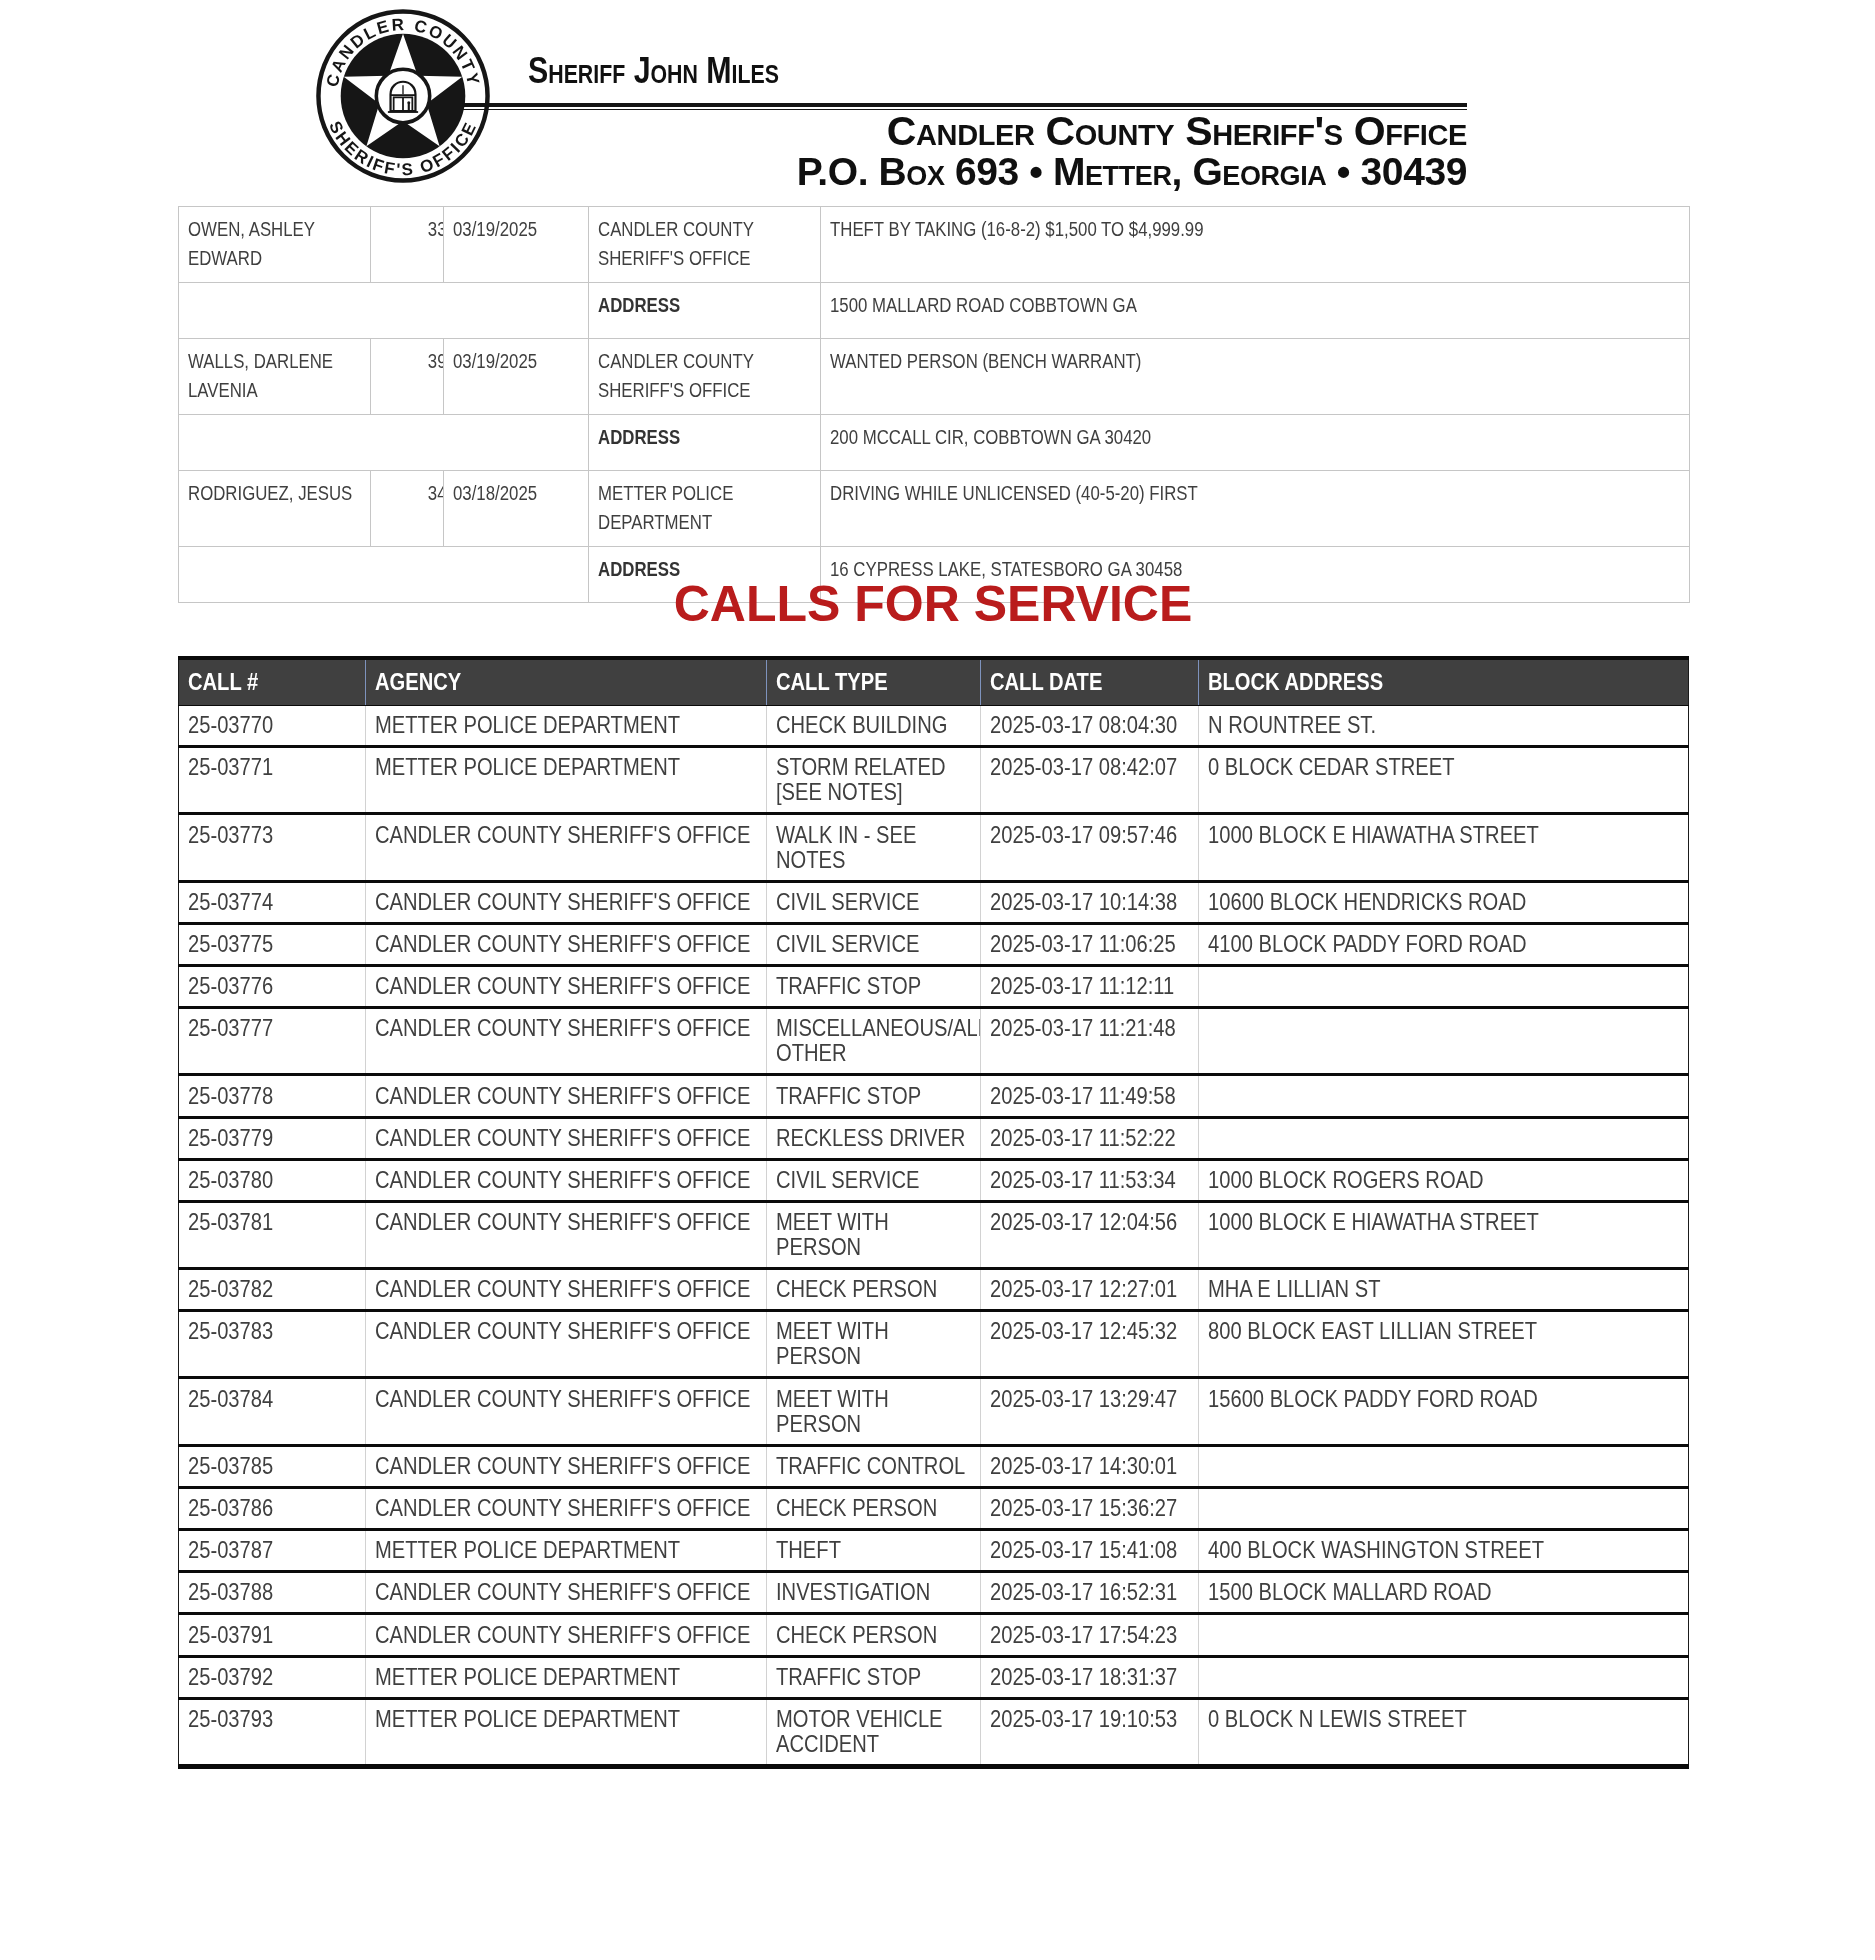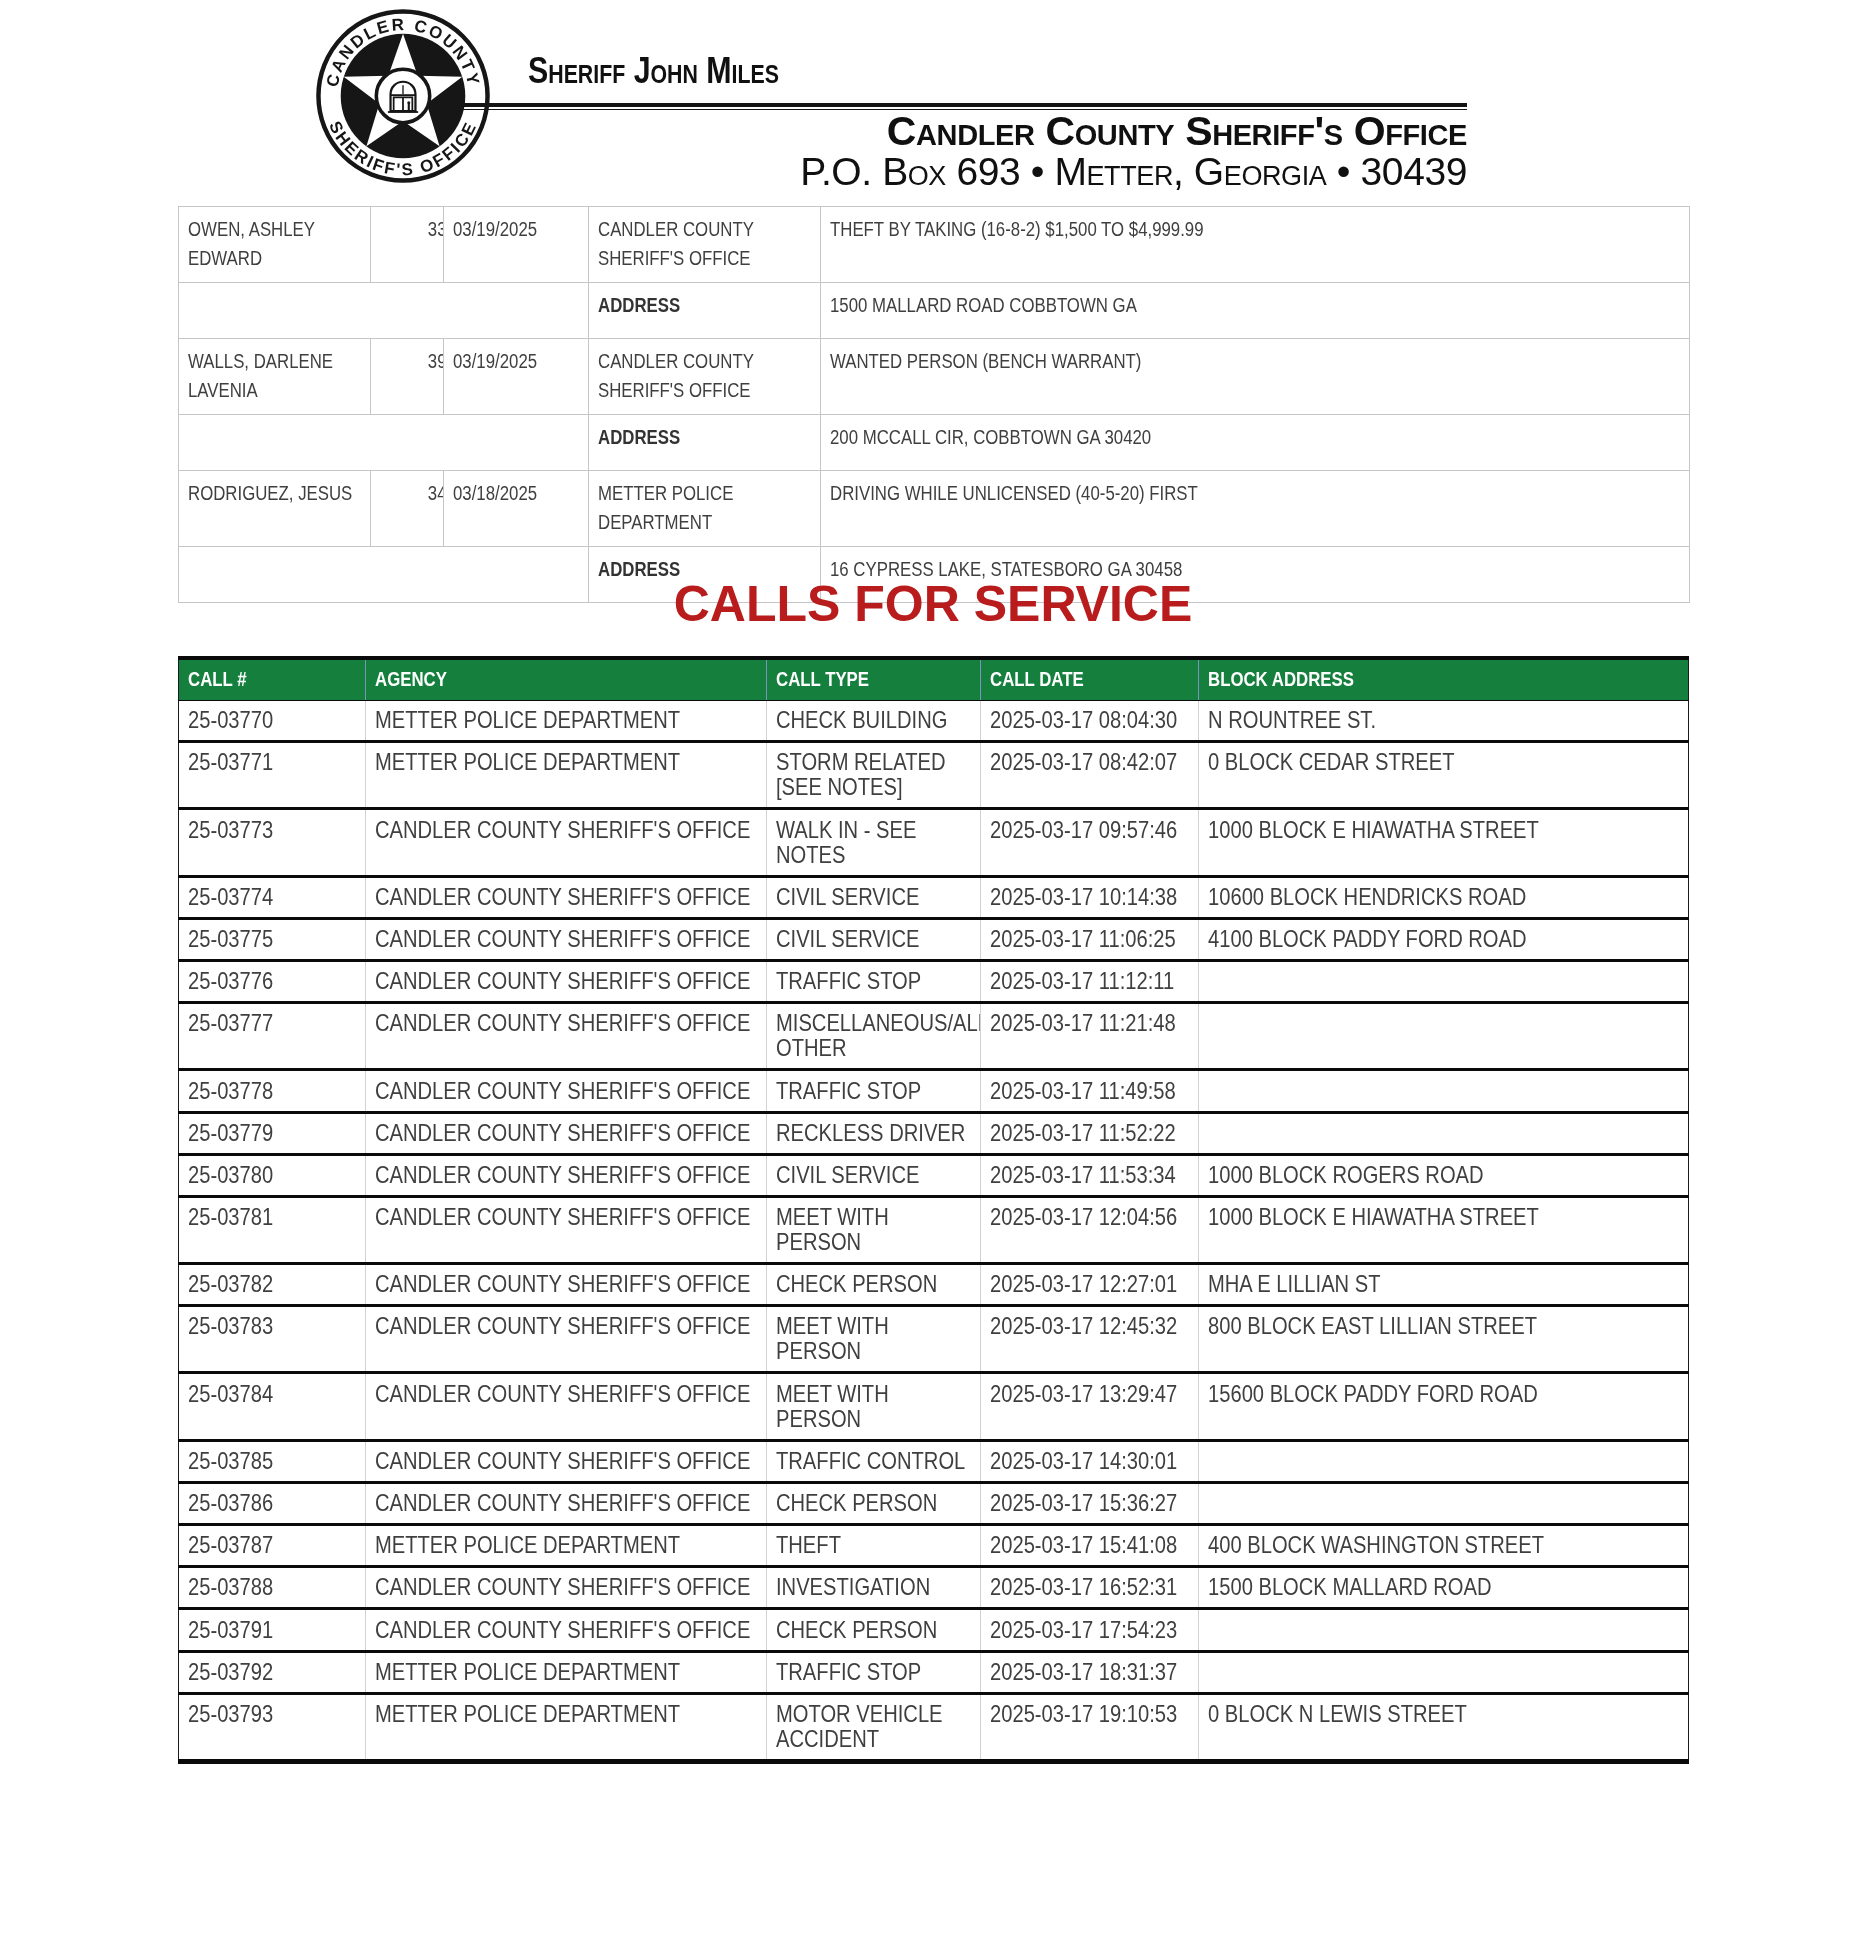--- a/index.html
+++ b/index.html
@@ -8,42 +8,42 @@
 
   
   .badge{position:absolute;left:314px;top:7.1px;width:178px;height:178px;}
   .sheriff-name{position:absolute;left:528px;top:50px;font-size:37px;font-weight:bold;
       font-variant:small-caps;color:#101010;letter-spacing:0px;white-space:nowrap;}
   .sheriff-name .hx{display:inline-block;transform:scaleX(0.82);transform-origin:0 50%;}
   .head-rule{position:absolute;left:462px;top:103px;width:1005px;height:7.1px;
       border-top:4.5px solid #141414;border-bottom:1.8px solid #141414;box-sizing:border-box;}
   .office-block{position:absolute;left:481px;top:113px;width:986px;text-align:right;color:#101010;}
   .office-name{font-size:41px;font-weight:bold;font-variant:small-caps;line-height:36px;letter-spacing:-0.4px;}
-  .office-address{font-size:39px;font-weight:normal;font-variant:small-caps;line-height:45px;letter-spacing:-0.4px;}
+  .office-address{font-size:39px;font-weight:bold;font-variant:small-caps;line-height:45px;letter-spacing:-0.4px;}
 
   
   .cx{display:inline-block;width:119%;transform:scaleX(0.84);transform-origin:0 0;}
   .cx-r{display:inline-block;width:119%;transform:scaleX(0.84);transform-origin:100% 0;text-align:right;}
 
   
   table{border-collapse:collapse;table-layout:fixed;}
   .arrest-table{position:absolute;left:178px;top:206px;width:1510px;}
   .arrest-table td{border:0.9px solid #c6c6c6;font-size:20px;color:#3f3f3f;
       vertical-align:top;padding:8px 3.6px 8px 9px;line-height:29px;overflow:hidden;}
   .arrest-table tr.main td{height:59px;}
   .arrest-table tr.addr td{height:39px;}
   .arrest-table td.age{text-align:right;padding-right:7.1px;}
   .arrest-table td.addr-label{font-weight:bold;color:#333333;}
 
   
   .calls-title{position:absolute;left:178px;top:575px;width:1510px;text-align:center;
       font-size:50px;font-weight:bold;color:#b91c1c;letter-spacing:0px;}
   .calls-table{position:absolute;left:178px;top:656px;width:1510px;
       border-left:1.8px solid #1a1a1a;border-right:1.8px solid #1a1a1a;border-bottom:5.3px solid #0a0a0a;}
-  .calls-table th{background:#15803d;color:#ffffff;font-size:20px;font-weight:bold;text-align:left;
+  .calls-table th{background:#404040;color:#ffffff;font-size:24px;font-weight:bold;text-align:left;
       padding:8px 3.6px 9px 9px;border-top:4.5px solid #0a0a0a;border-bottom:1.8px solid #0a0a0a;
       vertical-align:middle;overflow:hidden;}
   .calls-table th + th{border-left:0.9px solid #7e93bd;}
   .calls-table tbody tr + tr td{border-top:3.6px solid #0a0a0a;}
   .calls-table td{font-size:24px;color:#3f3f3f;vertical-align:top;
       padding:6.2px 3.6px 8px 9px;line-height:25px;overflow:hidden;}
   .calls-table td + td{border-left:0.9px solid #d2d2d2;}
   .calls-table td.nowrap .cx{white-space:nowrap;}
 </style>
 </head>

